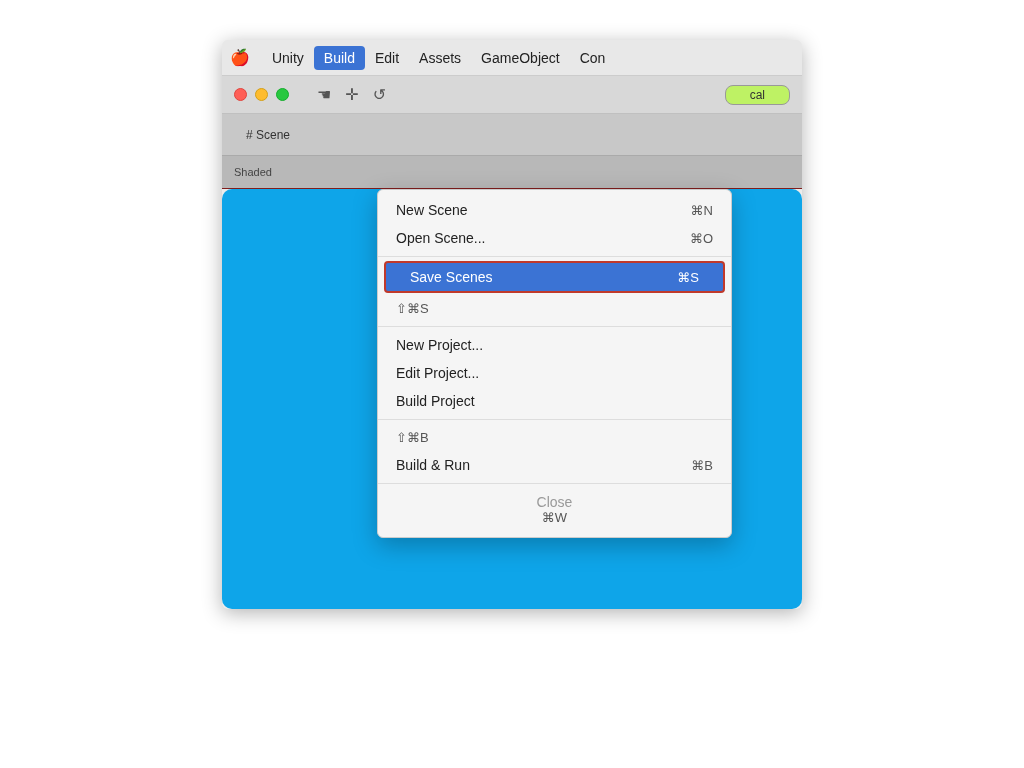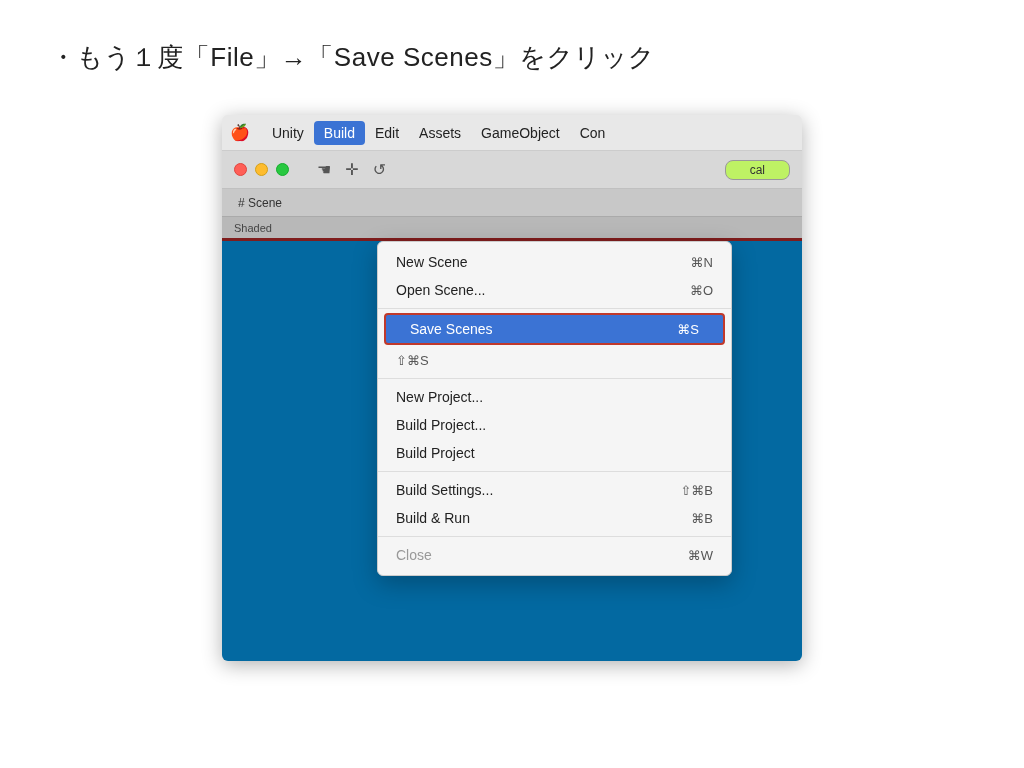--- a/index.html
+++ b/index.html
@@ -107,50 +107,51 @@
       border: 1px solid #999;
       border-radius: 8px;
       padding: 2px 24px;
       font-size: 12px;
       color: #333;
     }
 
     
     .scene-tab-row {
       background: #c8c8c8;
-      height: 28px;
-      display: flex;
-      align-items: center;
-      padding: 0 8px;
+      height: 42px;
+      display: flex;
+      align-items: center;
+      padding: 0 16px;
       border-bottom: 1px solid #aaa;
       text-align: center;
     }
 
     .scene-tab {
       font-size: 12px;
       color: #333;
       padding: 2px 8px;
     }
 
     .shaded-row {
       background: #b8b8b8;
-      height: 24px;
+      height: 33px;
       display: flex;
       align-items: center;
       padding: 0 12px;
       font-size: 11px;
       color: #444;
-      border-bottom: 3px solid #7f1d1d;
+      border-bottom: 1px solid #7f1d1d;
     }
 
     
     .main-area {
-      background: #0369a1;
+      background: #0ea5e9;
       position: relative;
       height: 420px;
+      border-radius: 10px;
     }
 
     
     .dropdown-menu {
       position: absolute;
       top: 0;
       left: 155px;
       width: 355px;
       background: #f5f5f5;
       border: 1px solid #ccc;
@@ -174,20 +175,21 @@
       background: #3b73d4;
       color: white;
       border: 2px solid #c0392b;
       border-radius: 4px;
       margin: 2px 6px;
       padding: 6px 24px;
     }
 
     .menu-item.disabled {
       color: #999;
+      flex-direction: column;
     }
 
     .menu-item .shortcut {
       font-size: 13px;
       color: #555;
     }
 
     .menu-item.highlighted .shortcut {
       color: white;
     }
@@ -198,21 +200,20 @@
       margin: 4px 0;
     }
 
     .menu-item .label { flex: 1; }
   </style>
 </head>
 <body>
 
 <div class="page-container">
 
-  <div class="instruction-text">・もう１度「File」→「Save Scenes」をクリック</div>
 
   <div class="screenshot-wrapper">
     <div class="unity-window">
 
       <div class="menu-bar">
         <span class="menu-bar-apple">🍎</span>
         <div class="menu-bar-item">Unity</div>
         <div class="menu-bar-item active">Build</div>
         <div class="menu-bar-item">Edit</div>
         <div class="menu-bar-item">Assets</div>
@@ -265,32 +266,31 @@
             <span class="shortcut">⇧⌘S</span>
           </div>
           <div class="menu-separator"></div>
 
           <div class="menu-item">
             <span class="label">New Project...</span>
             <span class="shortcut"></span>
           </div>
 
           <div class="menu-item">
-            <span class="label">Build Project...</span>
+            <span class="label">Edit Project...</span>
             <span class="shortcut"></span>
           </div>
 
           <div class="menu-item">
             <span class="label">Build Project</span>
             <span class="shortcut"></span>
           </div>
           <div class="menu-separator"></div>
 
           <div class="menu-item">
-            <span class="label">Build Settings...</span>
             <span class="shortcut">⇧⌘B</span>
           </div>
 
           <div class="menu-item">
             <span class="label">Build &amp; Run</span>
             <span class="shortcut">⌘B</span>
           </div>
           <div class="menu-separator"></div>
 
           <div class="menu-item disabled">

